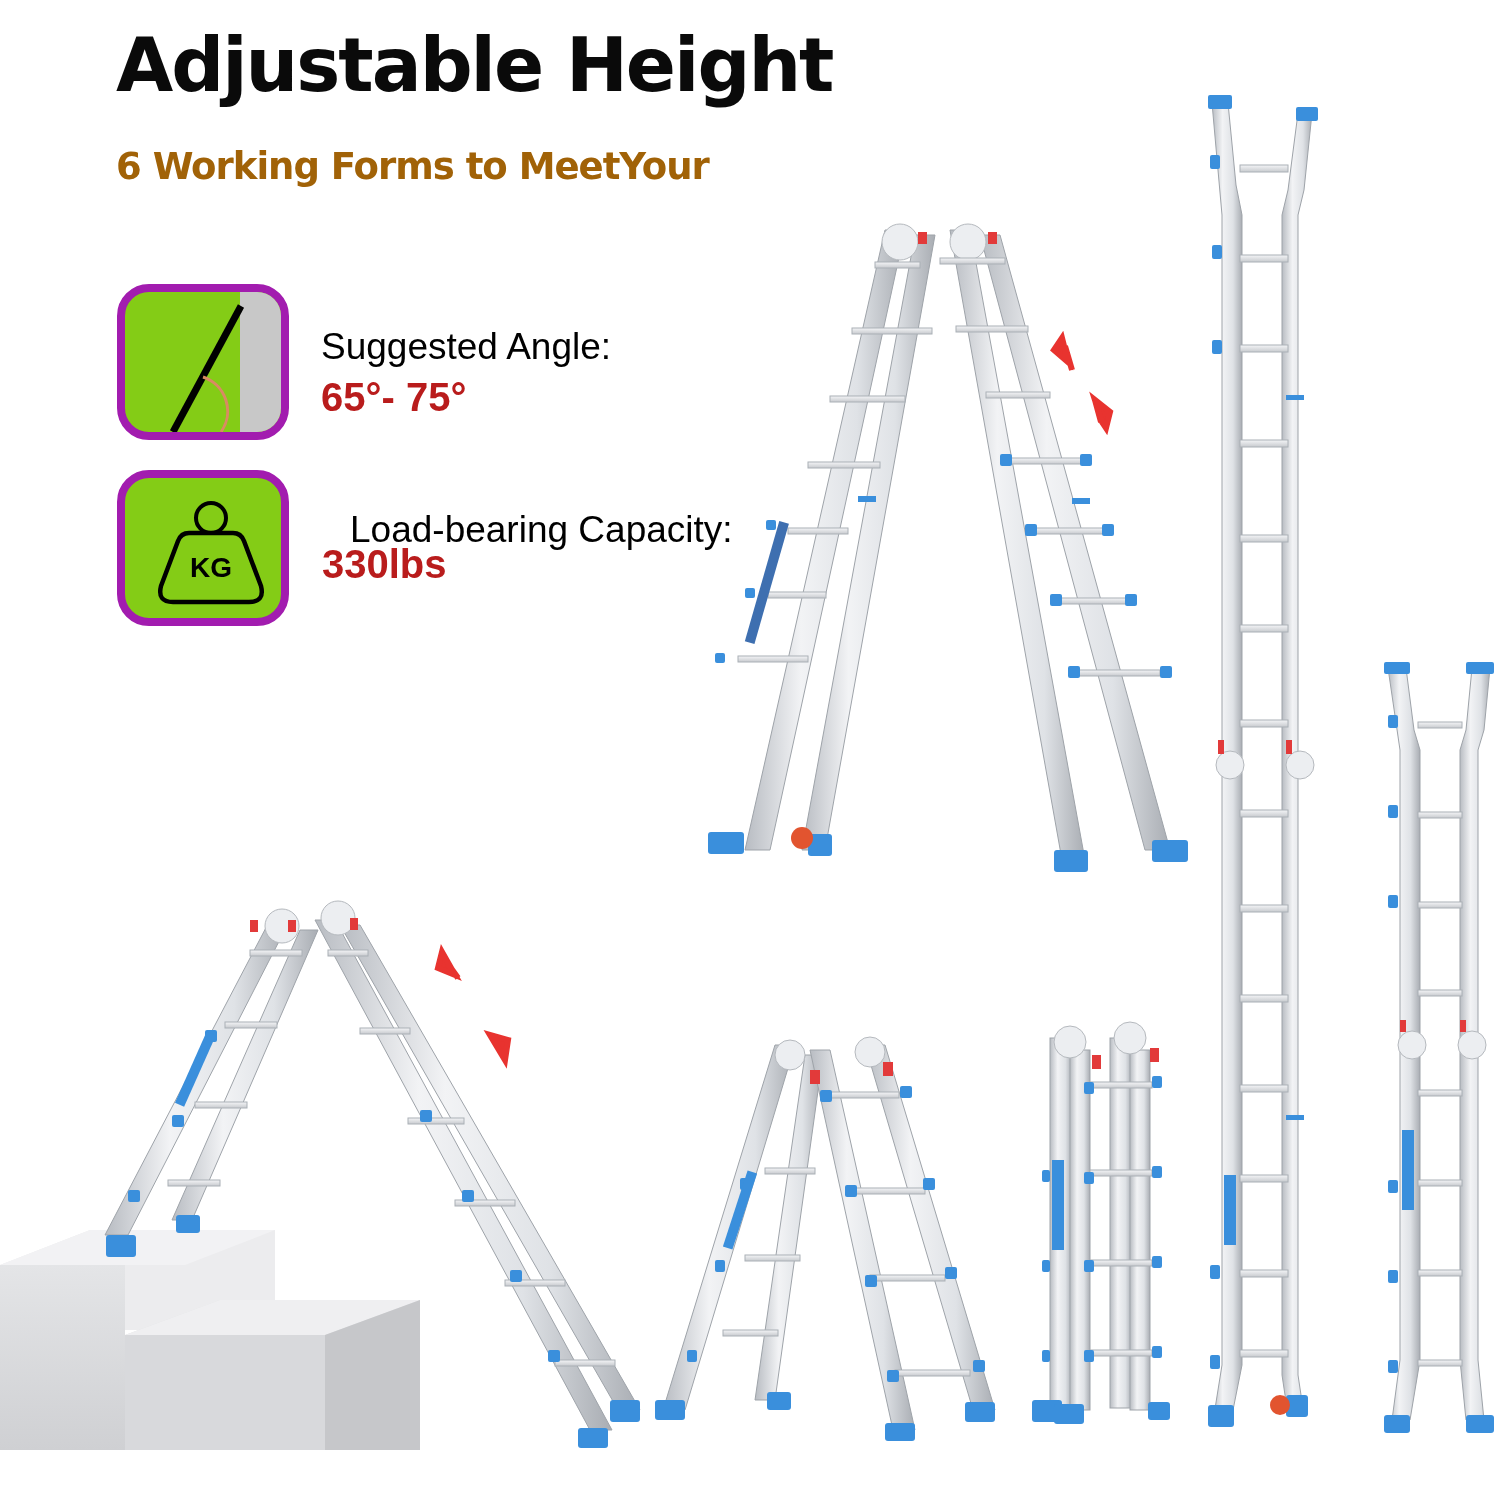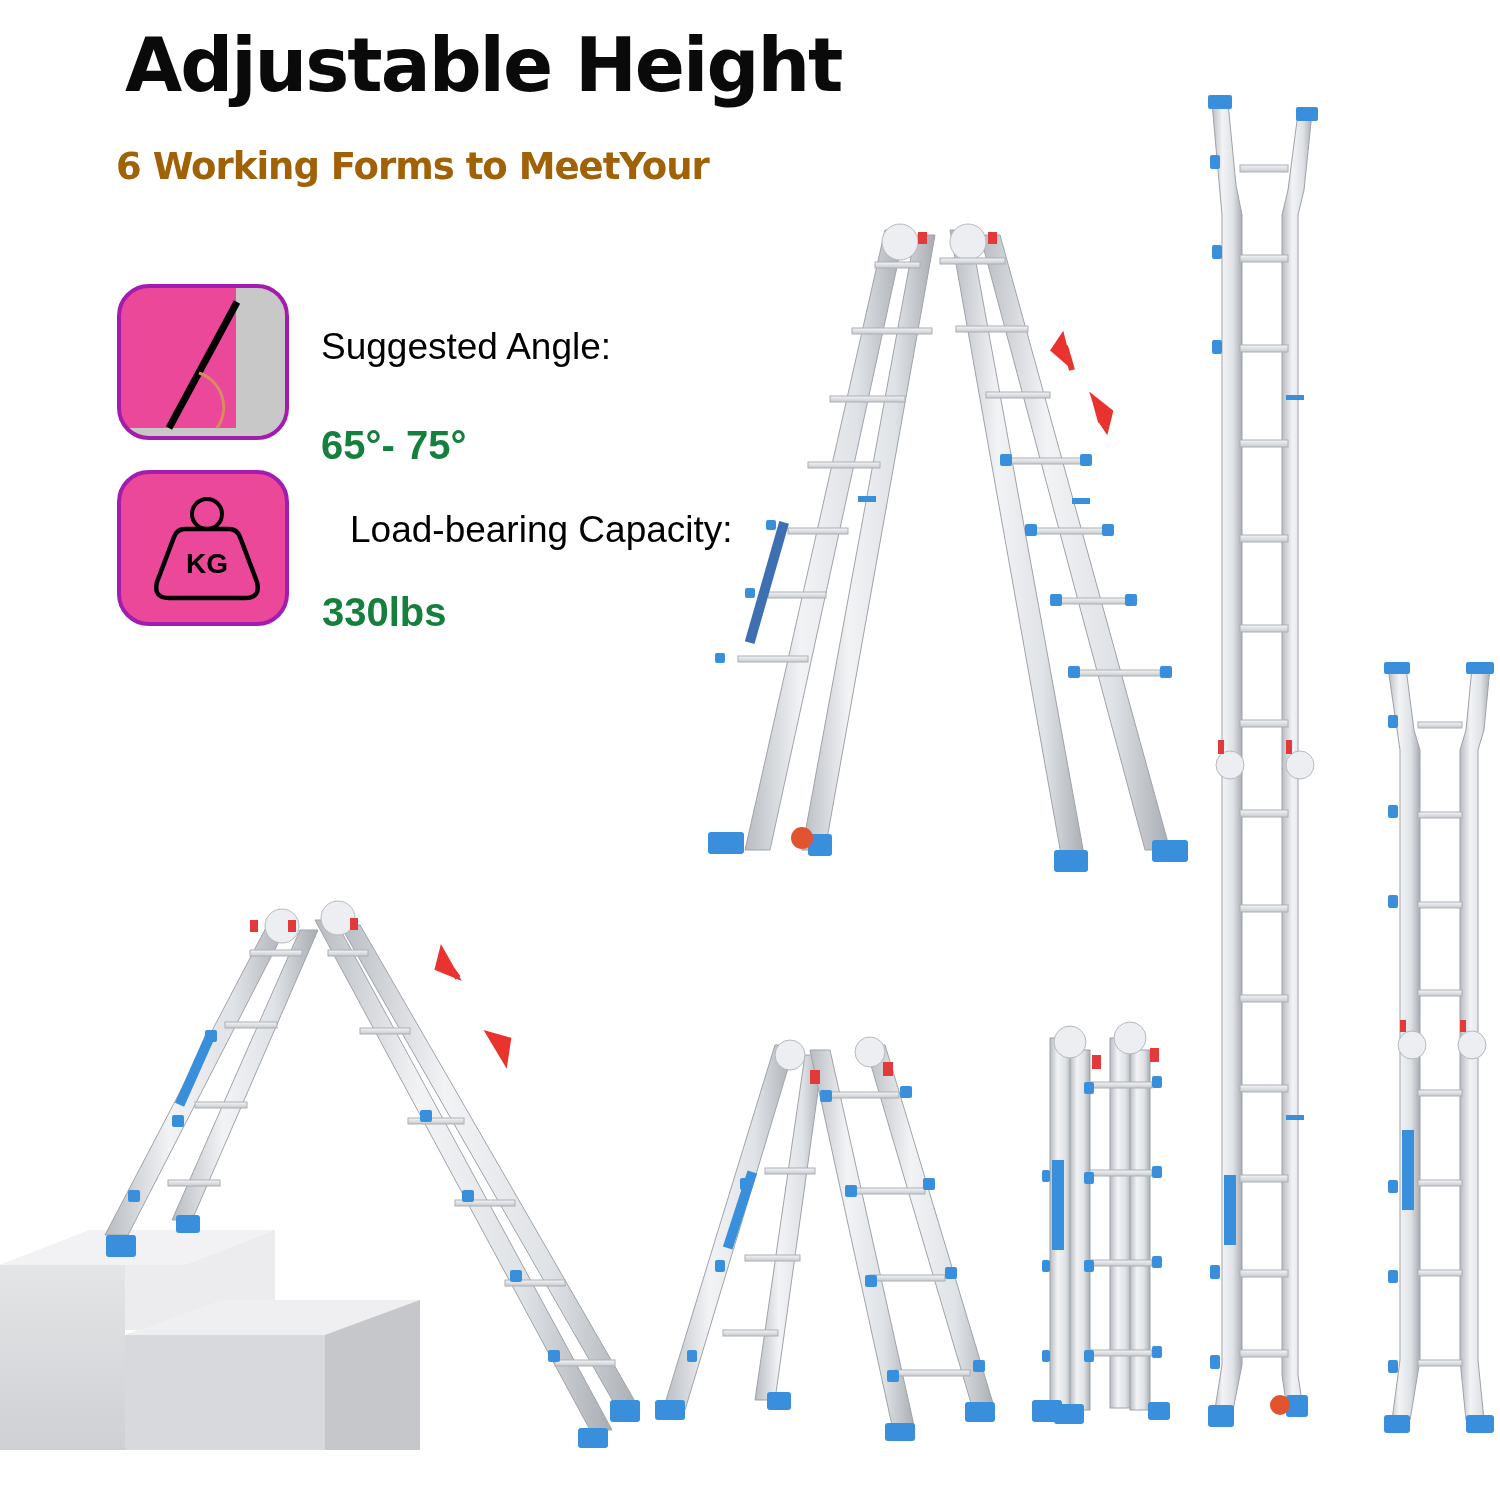--- a/index.html
+++ b/index.html
@@ -1,22 +1,22 @@
 <!DOCTYPE html>
 <html><head>
 <meta charset="utf-8">
 <style>
   html, body { margin: 0; padding: 0; background: #ffffff; }
   body { width: 1500px; height: 1500px; position: relative; overflow: hidden; font-family: "Liberation Sans", sans-serif; }
   .abs { position: absolute; }
-  .title { left: 125px; top: 28px; font-family: "DejaVu Sans", sans-serif; font-weight: bold; font-size: 74px; letter-spacing: -2px; color: #0a0a0a; line-height: 1; }
+  .title { left: 116px; top: 28px; font-family: "DejaVu Sans", sans-serif; font-weight: bold; font-size: 74px; letter-spacing: -2px; color: #0a0a0a; line-height: 1; }
   .subtitle { left: 116px; top: 136px; font-family: "DejaVu Sans", sans-serif; font-weight: bold; font-size: 37px; letter-spacing: -1px; color: #a16207; line-height: 62px; width: 680px; }
-  .icon-box { width: 172px; height: 156px; border: 4px solid #a21caf; border-radius: 32px; background: #ec4899; overflow: hidden; box-sizing: border-box; }
+  .icon-box { width: 172px; height: 156px; border: 8px solid #a21caf; border-radius: 32px; background: #84cc16; overflow: hidden; box-sizing: border-box; }
   .feat-label { font-size: 37px; color: #000000; line-height: 1; }
-  .feat-value { font-size: 40px; color: #15803d; font-weight: bold; line-height: 1; margin-top: 48px; }
+  .feat-value { font-size: 40px; color: #b91c1c; font-weight: bold; line-height: 1; }
   svg { position: absolute; overflow: visible; }
 </style>
 </head>
 <body>
 
 <div class="abs title">Adjustable Height</div>
 <div class="abs subtitle">
   <div>6 Working Forms to MeetYour</div>
 </div>
 

